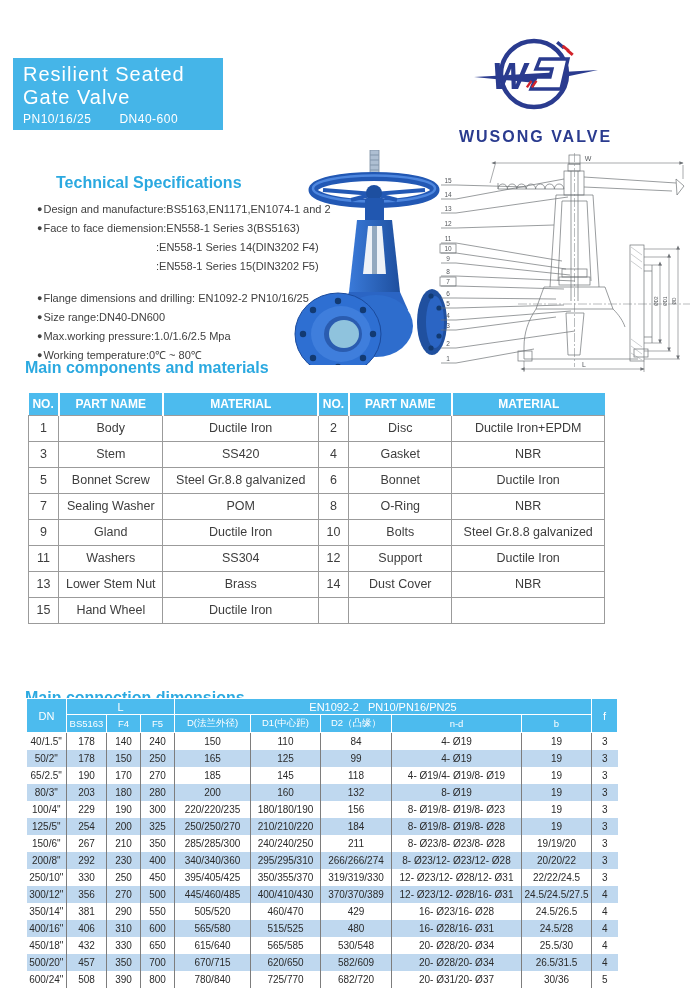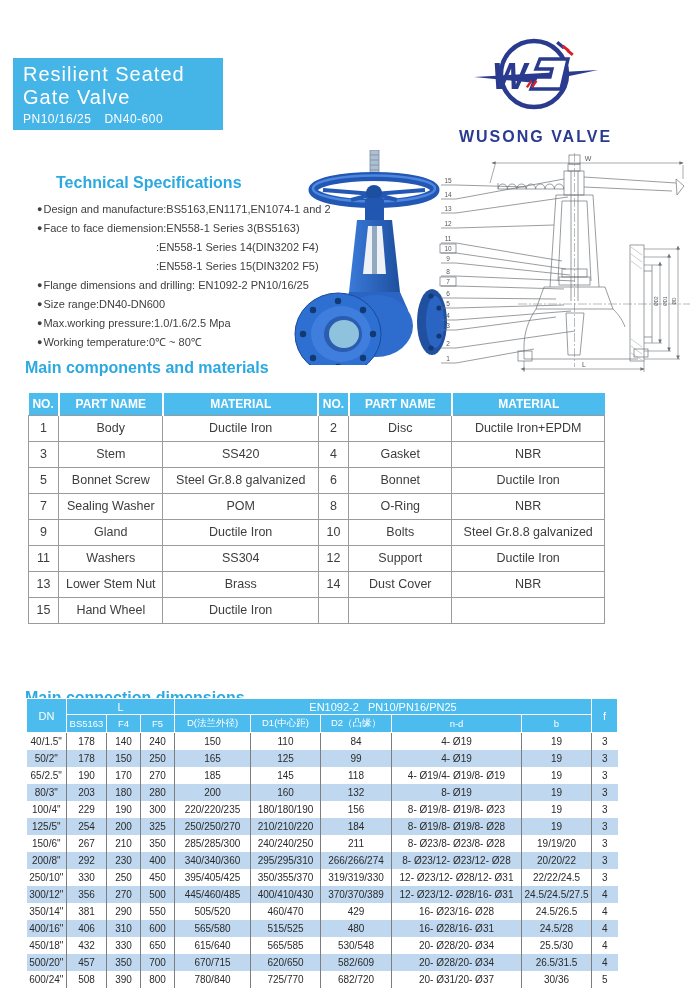--- a/index.html
+++ b/index.html
@@ -3,36 +3,36 @@
 <meta charset="utf-8">
 <style>
   * { margin:0; padding:0; box-sizing:border-box; }
   html,body { background:#ffffff; }
   body { width:700px; height:998px; position:relative; font-family:"Liberation Sans", sans-serif; color:#3b3b3b; overflow:hidden; }
 
   
   .title-box { position:absolute; left:13px; top:58px; width:210px; height:72px;
     background:#45B5E8; color:#fff; padding:5px 10px 0 10px; }
   .title-box .t-line { font-size:20px; font-weight:normal; letter-spacing:1px; line-height:23px; }
-  .subtitle { display:flex; gap:13px; font-size:12px; margin-top:3px; letter-spacing:0.5px; }
+  .subtitle { display:flex; gap:28px; font-size:12px; margin-top:3px; letter-spacing:0.5px; }
 
   .logo-wrap { position:absolute; left:428px; top:30px; width:215px; text-align:center; }
   .brand-name { margin-top:2px; font-size:16px; font-weight:bold; color:#2A3B8F; letter-spacing:2px; }
 
   
   .sec-heading { position:absolute; left:25px; color:#2BA9E0; font-size:16px; font-weight:bold; }
   #h-tech { top:174px;margin-left:31px; }
   #h-comp { top:359px; }
   #h-dim  { top:689px; }
 
   
   .spec-list { position:absolute; left:37px; top:200px; width:300px; font-size:11px; color:#404040; }
   .spec-line { line-height:19px; white-space:pre; }
   .spec-line.indent { padding-left:119px; }
-  .spec-line.gap { }
+  .spec-line.gap { margin-top:13px; }
   .bullet-dot { font-size:9px; vertical-align:1px; margin-right:1px; }
 
   
   .photo-svg   { position:absolute; left:293px; top:150px; }
   .drawing-svg { position:absolute; left:438px; top:153px; }
   .drawing-svg .ln  { stroke:#6e7276; stroke-width:0.7; fill:none; }
   .drawing-svg .cl  { stroke:#8a8e92; stroke-width:0.6; fill:none; stroke-dasharray:9 2 2 2; }
   .drawing-svg .dim { stroke:#6e7276; stroke-width:0.6; fill:none; }
   .drawing-svg .hat { stroke:#9a9ea2; stroke-width:0.5; fill:none; }
   .drawing-svg text { fill:#55585c; }

